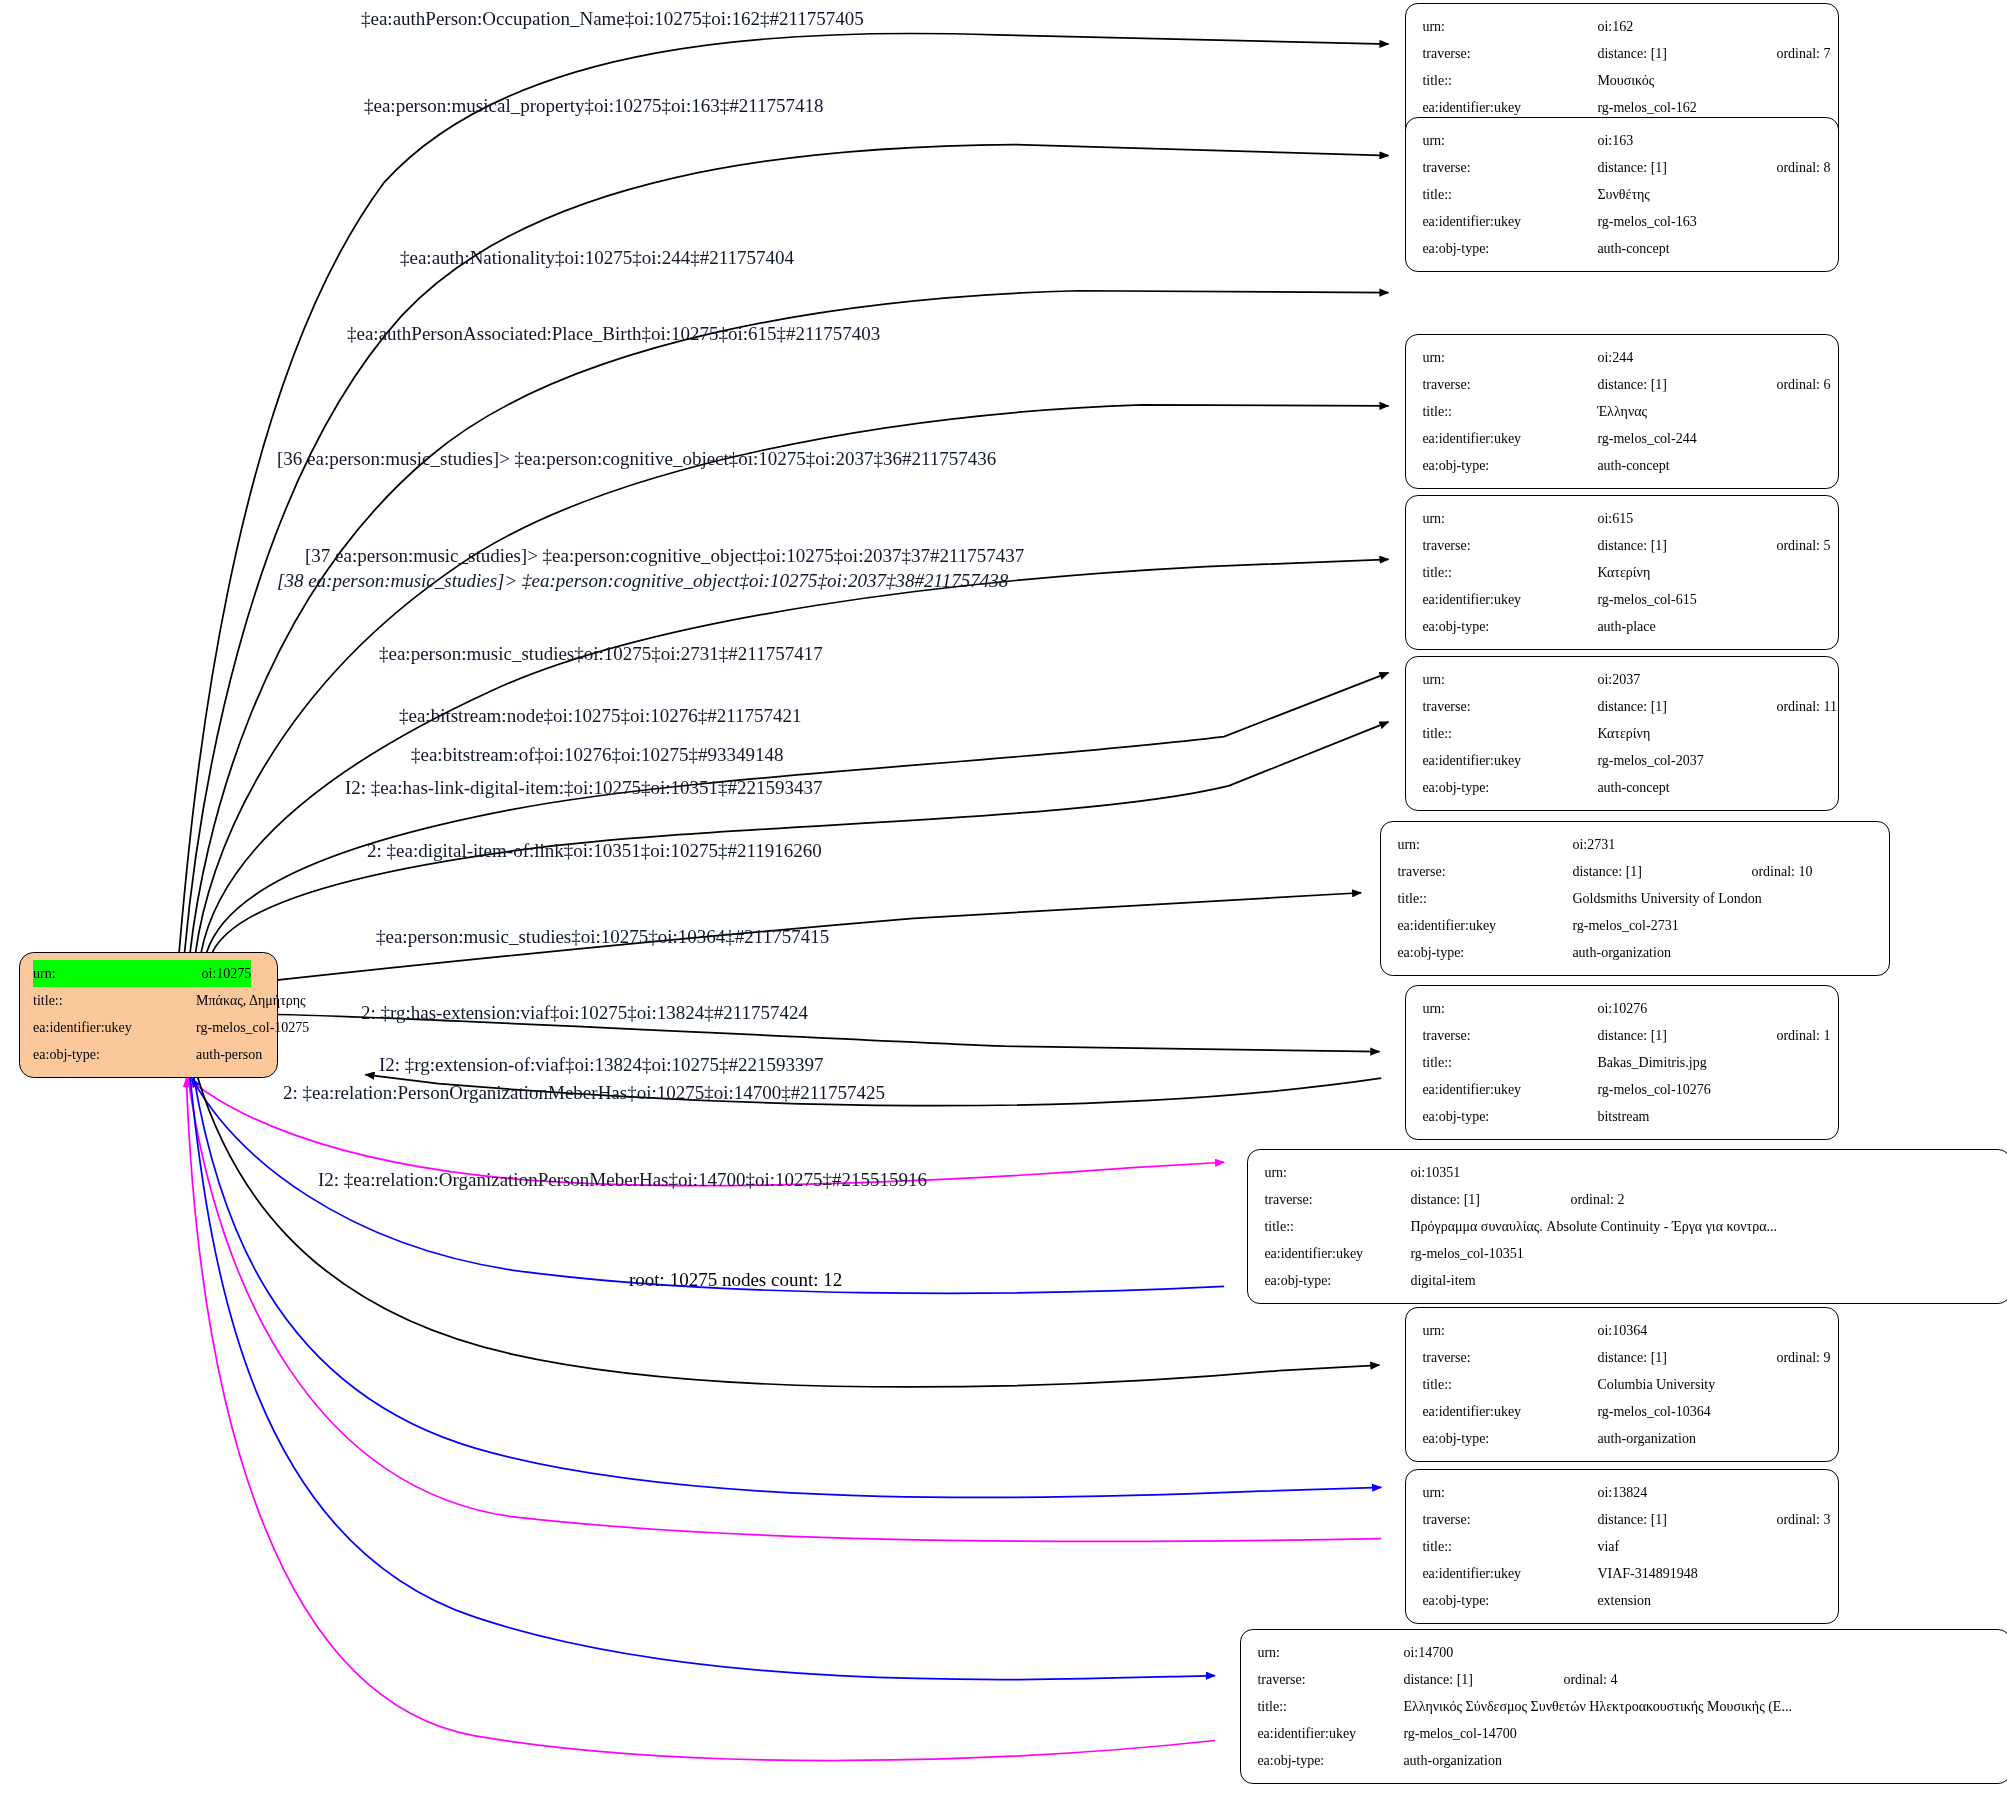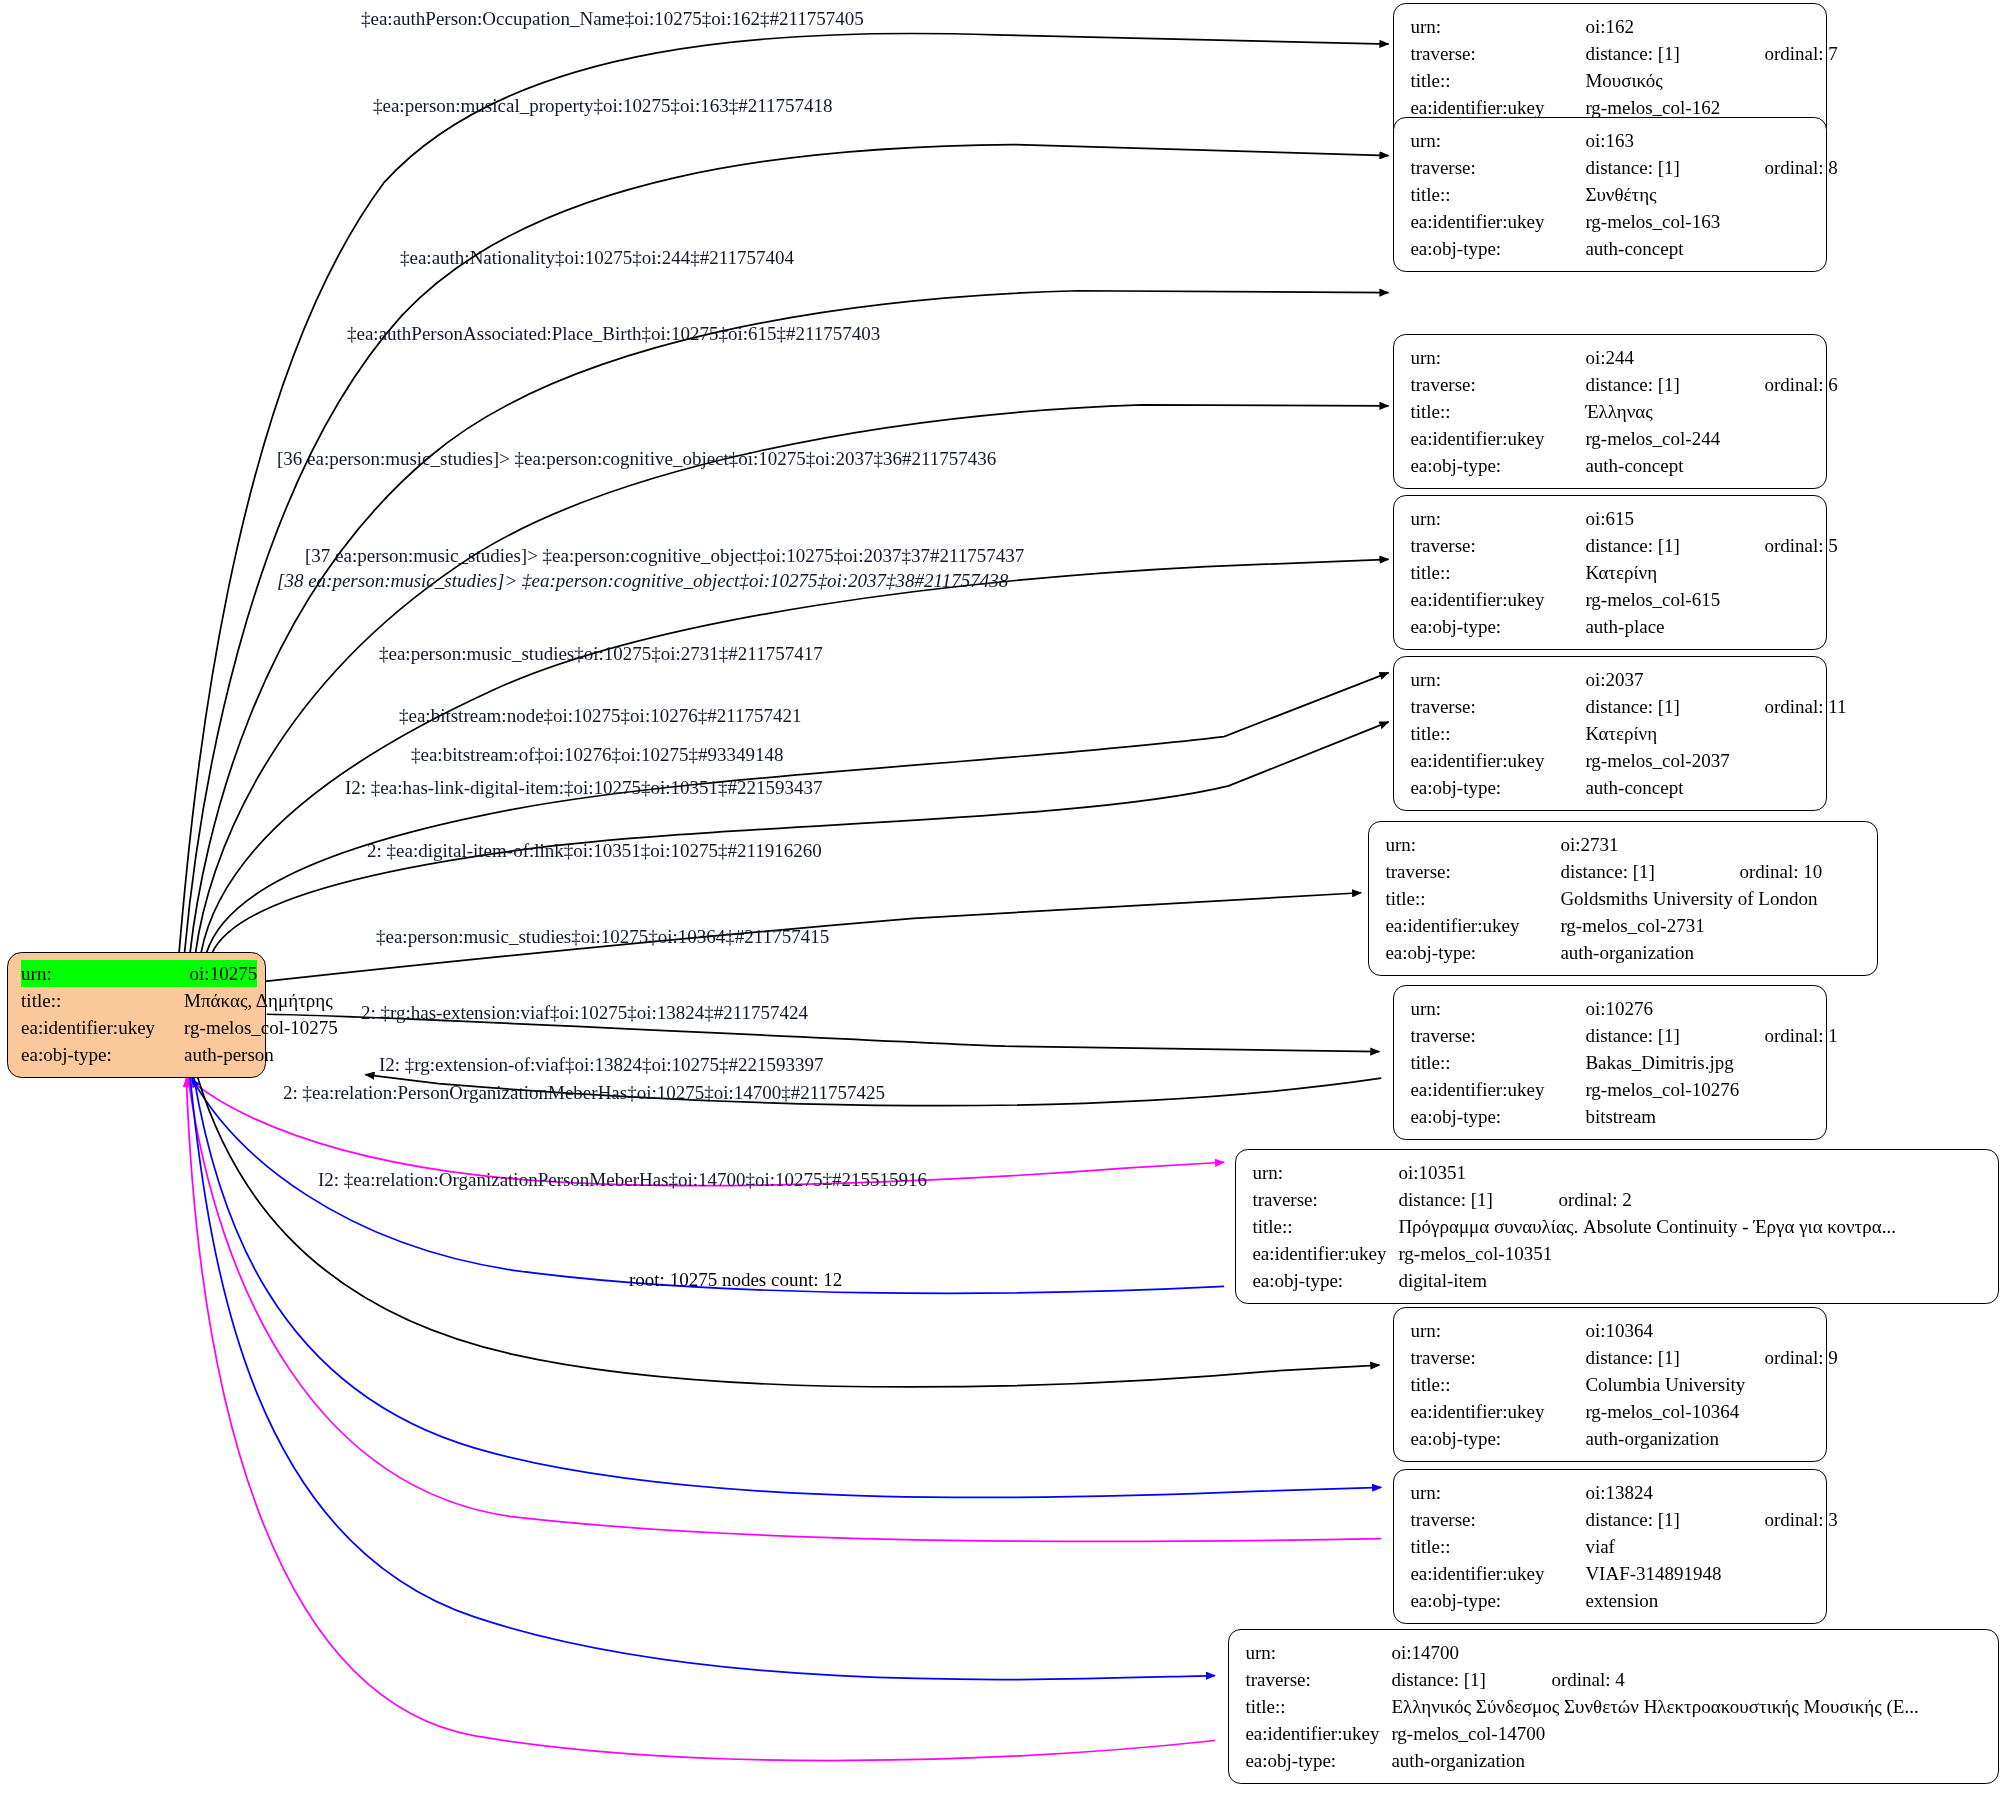--- a/index.html
+++ b/index.html
@@ -20,23 +20,24 @@
     width: 2007px;
     height: 1812px;
   }
   .node {
     position: absolute;
     box-sizing: border-box;
     border: 1.5px solid #000000;
     border-radius: 12.8px;
     background: #ffffff;
     padding: 9.1px 14.6px 9.1px 16.4px;
-    font-size: 19px;
+    font-size: 14px;
     line-height: 27px;
     white-space: nowrap;
+    margin-left: 12px;
   }
   .node.root {
     background: #fac89b;
     border-radius: 14.6px;
     padding: 7.3px 11px 9.1px 12.8px;
   }
   .node-row {
     display: flex;
     align-items: baseline;
   }
@@ -126,21 +127,21 @@
 
     <path stroke="#ff00ff" marker-end="url(#ah-magenta)" d="M1512,1684 C1200,1690 820,1690 560,1660 C350,1630 240,1420 206,1180"></path>
 
     <path stroke="#0000ff" marker-end="url(#ah-blue)" d="M208,1178 C230,1400 280,1690 520,1770 C780,1856 1150,1838 1330,1834 L1330,1834"></path>
 
     <path stroke="#ff00ff" marker-end="url(#ah-magenta)" d="M1330,1905 C1100,1930 760,1940 520,1900 C310,1862 218,1560 204,1180"></path>
   </g>
 </svg>
 
 <div class="edge-label" style="left:361px; top:9.1px;">‡ea:authPerson:Occupation_Name‡oi:10275‡oi:162‡#211757405</div>
-<div class="edge-label" style="left:373px; top:96px;text-align:right;">‡ea:person:musical_property‡oi:10275‡oi:163‡#211757418</div>
+<div class="edge-label" style="left:364px; top:96px;text-align:right;">‡ea:person:musical_property‡oi:10275‡oi:163‡#211757418</div>
 <div class="edge-label" style="left:400px; top:248px;">‡ea:auth:Nationality‡oi:10275‡oi:244‡#211757404</div>
 <div class="edge-label" style="left:347px; top:324px;">‡ea:authPersonAssociated:Place_Birth‡oi:10275‡oi:615‡#211757403</div>
 <div class="edge-label" style="left:277px; top:449px;">[36 ea:person:music_studies]&gt; ‡ea:person:cognitive_object‡oi:10275‡oi:2037‡36#211757436</div>
 <div class="edge-label" style="left:277px; top:546px;margin-left:28px;">[37 ea:person:music_studies]&gt; ‡ea:person:cognitive_object‡oi:10275‡oi:2037‡37#211757437</div>
 <div class="edge-label" style="left:277px; top:571px;font-style:italic;">[38 ea:person:music_studies]&gt; ‡ea:person:cognitive_object‡oi:10275‡oi:2037‡38#211757438</div>
 <div class="edge-label" style="left:379px; top:644px;">‡ea:person:music_studies‡oi:10275‡oi:2731‡#211757417</div>
 <div class="edge-label" style="left:399px; top:706px;">‡ea:bitstream:node‡oi:10275‡oi:10276‡#211757421</div>
 <div class="edge-label" style="left:411px; top:745px;">‡ea:bitstream:of‡oi:10276‡oi:10275‡#93349148</div>
 <div class="edge-label" style="left:345px; top:778px;">I2: ‡ea:has-link-digital-item:‡oi:10275‡oi:10351‡#221593437</div>
 <div class="edge-label" style="left:367px; top:841px;">2: ‡ea:digital-item-of:link‡oi:10351‡oi:10275‡#211916260</div>

